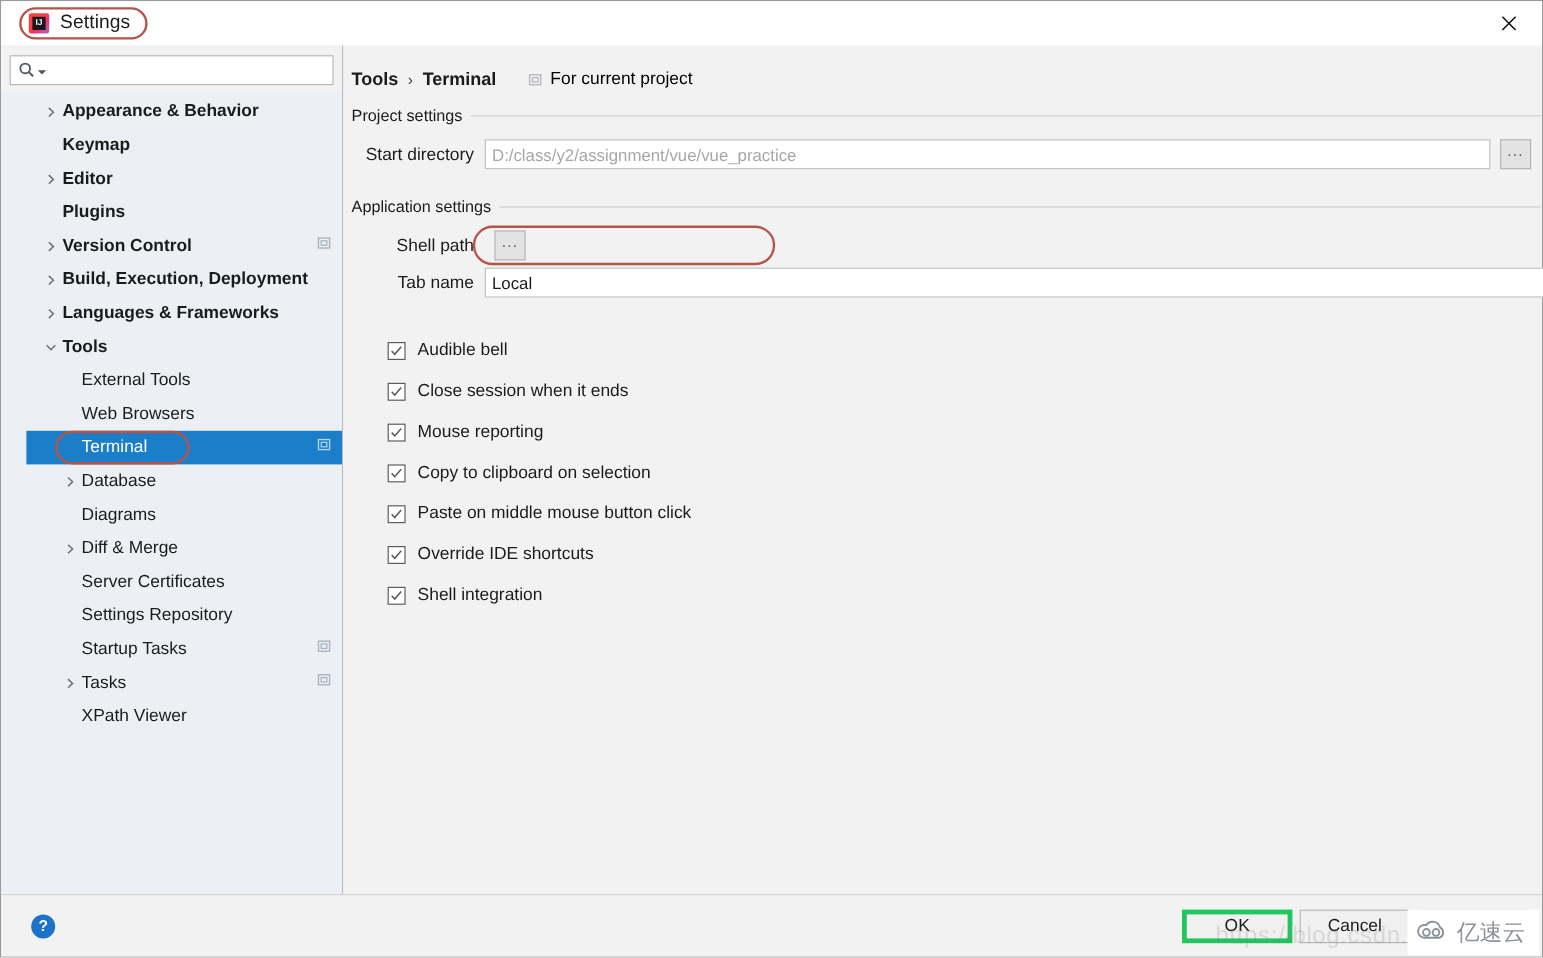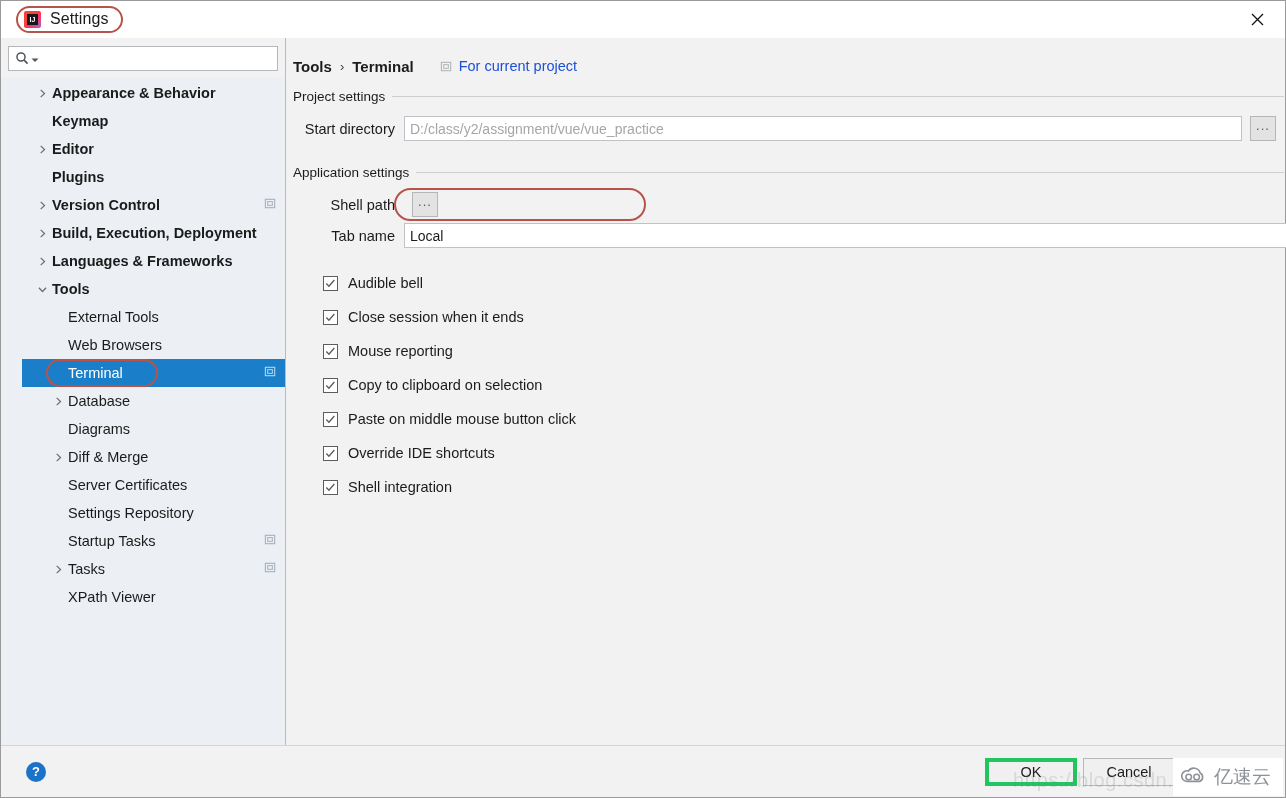--- a/index.html
+++ b/index.html
@@ -188,21 +188,21 @@
     font-size: 15px;
     font-weight: bold;
     color: #1b1b1b;
   }
   .crumb-sep { font-size: 13px; color: #3c3c3c; }
   .for-project {
     display: flex;
     align-items: center;
     gap: 6px;
     margin-left: 18px;
-    color: #1d4ed8;
+    color: #000000;
     font-size: 14.5px;
   }
   .section {
     margin: 11px 0 0 7px;
     display: flex;
     align-items: center;
     gap: 0px;
   }
   .section-title {
     font-size: 13.5px;
@@ -268,21 +268,21 @@
     border-radius: 18px;
     pointer-events: none;
     z-index: 5;
   }
   .checks {
     margin-top: 18px;
     padding-left: 37px;
   }
   .check-row {
     display: flex;
-    align-items: center;
+    align-items: flex-end;
     height: 34px;
     gap: 10px;
   }
   .cbox {
     width: 15px; height: 15px;
     border: 1px solid #5c5c5c;
     background: #ffffff;
     flex: none;
     display: flex; align-items: center; justify-content: center;
     cursor: pointer;

